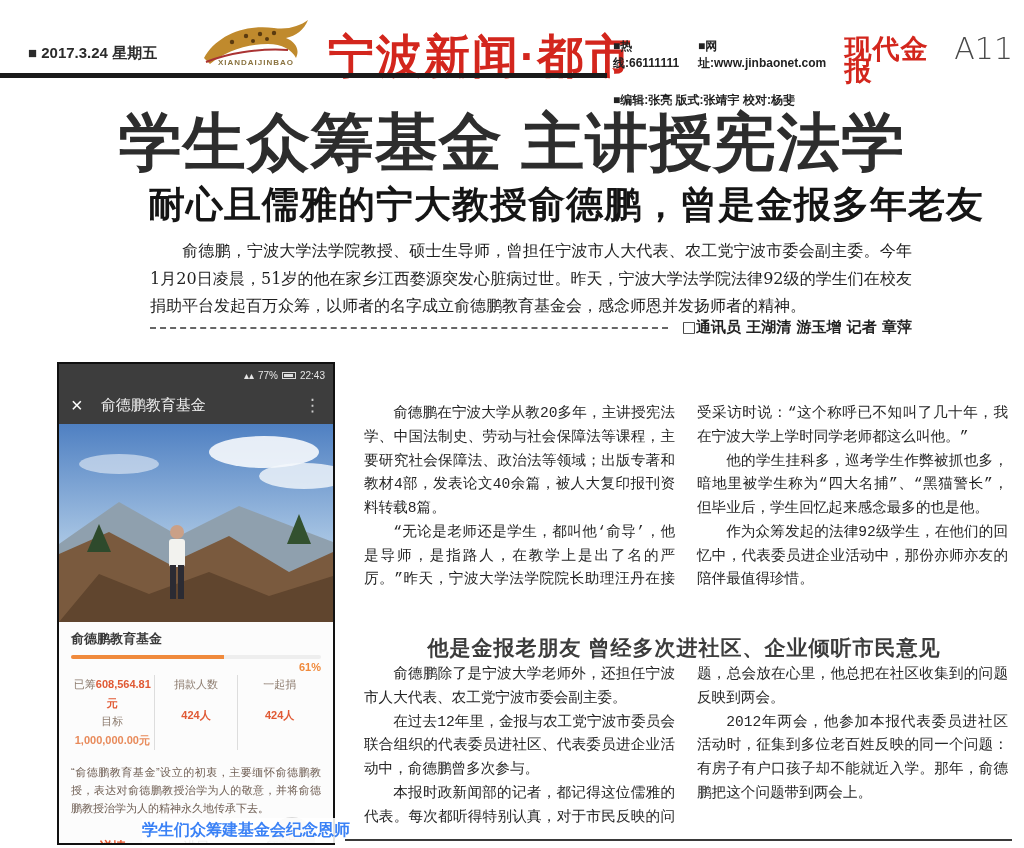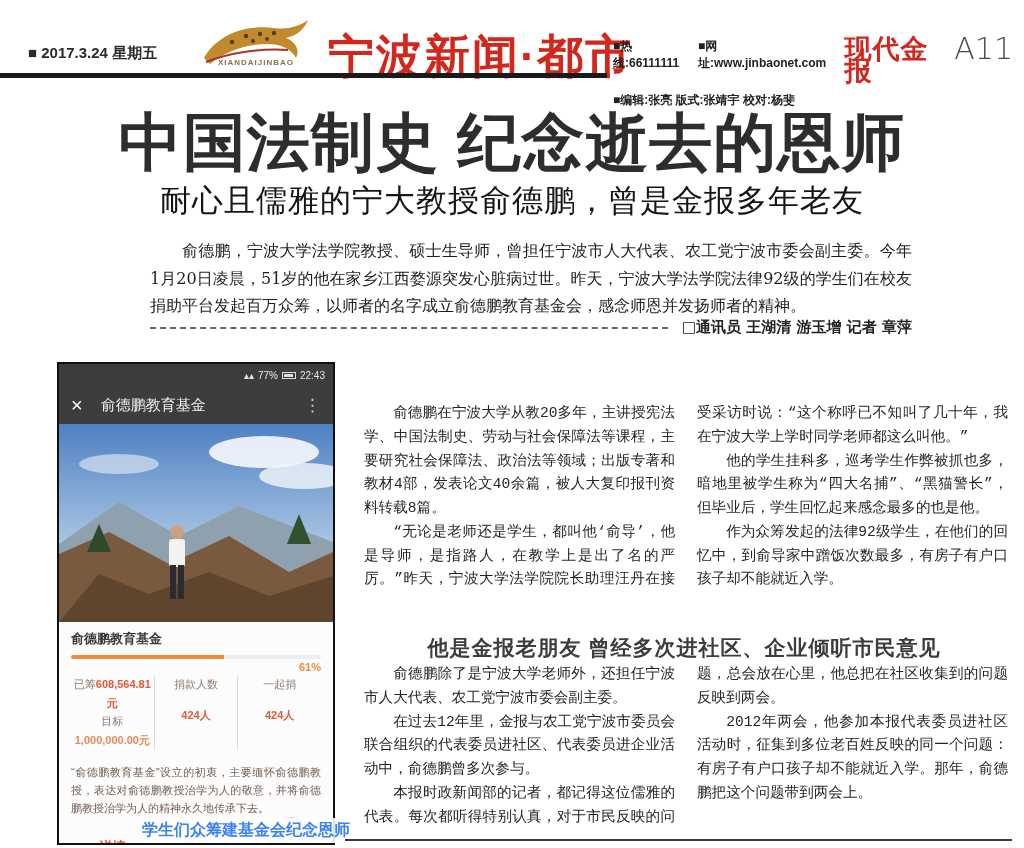--- a/index.html
+++ b/index.html
@@ -17,22 +17,22 @@
   .hdr-rule { position:absolute; left:0; top:73px; width:607px; height:5px; background:#1a1a1a; }
   .hdr-right { position:absolute; left:613px; top:38px; width:400px; }
   .hdr-info1 { font-size:12px; font-weight:bold; color:#222; display:flex; gap:6px; }
   .paper-name { color:#d3261d; font-size:27px; font-weight:900; line-height:22px; margin-left:4px; letter-spacing:1px; }
   .page-no { color:#4a4a4a; font-size:30px; font-weight:300; line-height:22px; font-family:"DejaVu Sans",sans-serif; }
   .hdr-info2 { margin-top:10px; font-size:12px; font-weight:bold; color:#222; }
 
   
   .headline { position:absolute; left:40px; top:100px; width:944px; text-align:center;
               font-size:63px; font-weight:900; color:#2d2d2d; letter-spacing:1px; white-space:nowrap; }
-  .subhead  { position:absolute; left:40px; top:180px; width:944px; text-align:center;
-              font-size:31px; font-weight:400; color:#151515; letter-spacing:1px; white-space:nowrap; }
+  .subhead  { position:absolute; left:40px; top:180px; width:944px; text-align:right;
+              font-size:37px; font-weight:700; color:#151515; letter-spacing:1px; white-space:nowrap; }
 
   
   .lead { position:absolute; left:150px; top:237px; width:762px; font-family:"DejaVu Serif","Liberation Serif",serif;
           font-size:16px; line-height:1.72; color:#1e1e1e; text-align:justify; text-indent:2em; }
   .byline-row { position:absolute; left:150px; top:318px; width:762px; display:flex; align-items:center; }
   .byline-dash { flex:1; border-top:2px dashed #666; margin-right:14px; height:0; }
   .byline { font-size:15px; font-weight:bold; color:#222; font-family:"DejaVu Serif",serif; white-space:nowrap; }
 
   
   .phone { position:absolute; left:57px; top:362px; width:278px; height:483px;
@@ -108,21 +108,21 @@
   <div class="hdr-right">
     <div class="hdr-info1">
       <span>■热线:66111111</span>
       <span>■网址:www.jinbaonet.com</span>
       <span class="paper-name">现代金报</span>
       <span class="page-no">A11</span>
     </div>
     <div class="hdr-info2">■编辑:张亮  版式:张靖宇  校对:杨斐</div>
   </div>
 
-  <div class="headline">中国法制史  纪念逝去的恩师</div>
+  <div class="headline">学生众筹基金  主讲授宪法学</div>
   <div class="subhead">耐心且儒雅的宁大教授俞德鹏，曾是金报多年老友</div>
 
   <div class="lead">俞德鹏，宁波大学法学院教授、硕士生导师，曾担任宁波市人大代表、农工党宁波市委会副主委。今年1月20日凌晨，51岁的他在家乡江西婺源突发心脏病过世。昨天，宁波大学法学院法律92级的学生们在校友捐助平台发起百万众筹，以师者的名字成立俞德鹏教育基金会，感念师恩并发扬师者的精神。</div>
   <div class="byline-row">
     <div class="byline-dash"></div>
     <div class="byline">□通讯员 王湖清 游玉增 记者 章萍</div>
   </div>
 
   <div class="phone">
     <div class="p-status">
@@ -194,21 +194,21 @@
 
     </div>
   </div>
 
   <div class="photo-caption">学生们众筹建基金会纪念恩师</div>
 
   <div class="sec-body sec1-body">
       <p>俞德鹏在宁波大学从教20多年，主讲授宪法学、中国法制史、劳动与社会保障法等课程，主要研究社会保障法、政治法等领域；出版专著和教材4部，发表论文40余篇，被人大复印报刊资料转载8篇。</p>
       <p>“无论是老师还是学生，都叫他‘俞导’，他是导师，是指路人，在教学上是出了名的严厉。”昨天，宁波大学法学院院长助理汪丹在接受采访时说：“这个称呼已不知叫了几十年，我在宁波大学上学时同学老师都这么叫他。”</p>
       <p>他的学生挂科多，巡考学生作弊被抓也多，暗地里被学生称为“四大名捕”、“黑猫警长”，但毕业后，学生回忆起来感念最多的也是他。</p>
-      <p>作为众筹发起的法律92级学生，在他们的回忆中，到俞导家中蹭饭次数最多，有房子有户口孩子却不能就近入学。</p>
+      <p>作为众筹发起的法律92级学生，在他们的回忆中，代表委员进企业活动中，那份亦师亦友的陪伴最值得珍惜。</p>
     </div>
 
   <div class="sec-head sec2-head">他是金报老朋友  曾经多次进社区、企业倾听市民意见</div>
   <div class="sec-body sec2-body">
       <p>俞德鹏除了是宁波大学老师外，还担任宁波市人大代表、农工党宁波市委会副主委。</p>
       <p>在过去12年里，金报与农工党宁波市委员会联合组织的代表委员进社区、代表委员进企业活动中，俞德鹏曾多次参与。</p>
       <p>本报时政新闻部的记者，都记得这位儒雅的代表。每次都听得特别认真，对于市民反映的问题，总会放在心里，他总把在社区收集到的问题反映到两会。</p>
       <p>2012年两会，他参加本报代表委员进社区活动时，征集到多位老百姓反映的同一个问题：有房子有户口孩子却不能就近入学。那年，俞德鹏把这个问题带到两会上。</p>
     </div>
 

